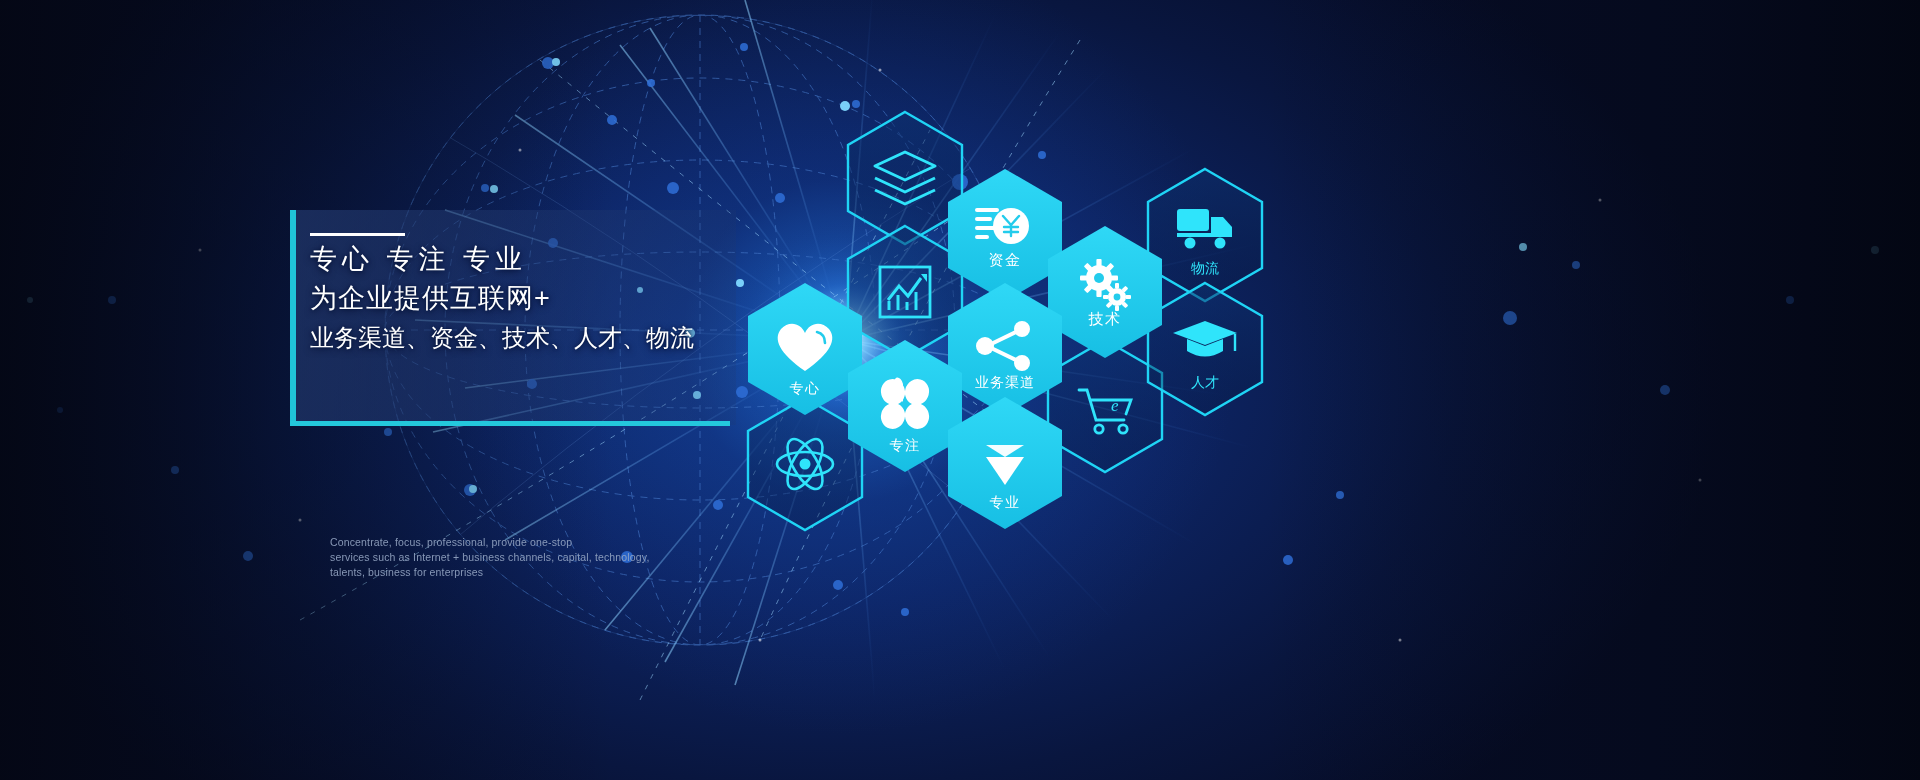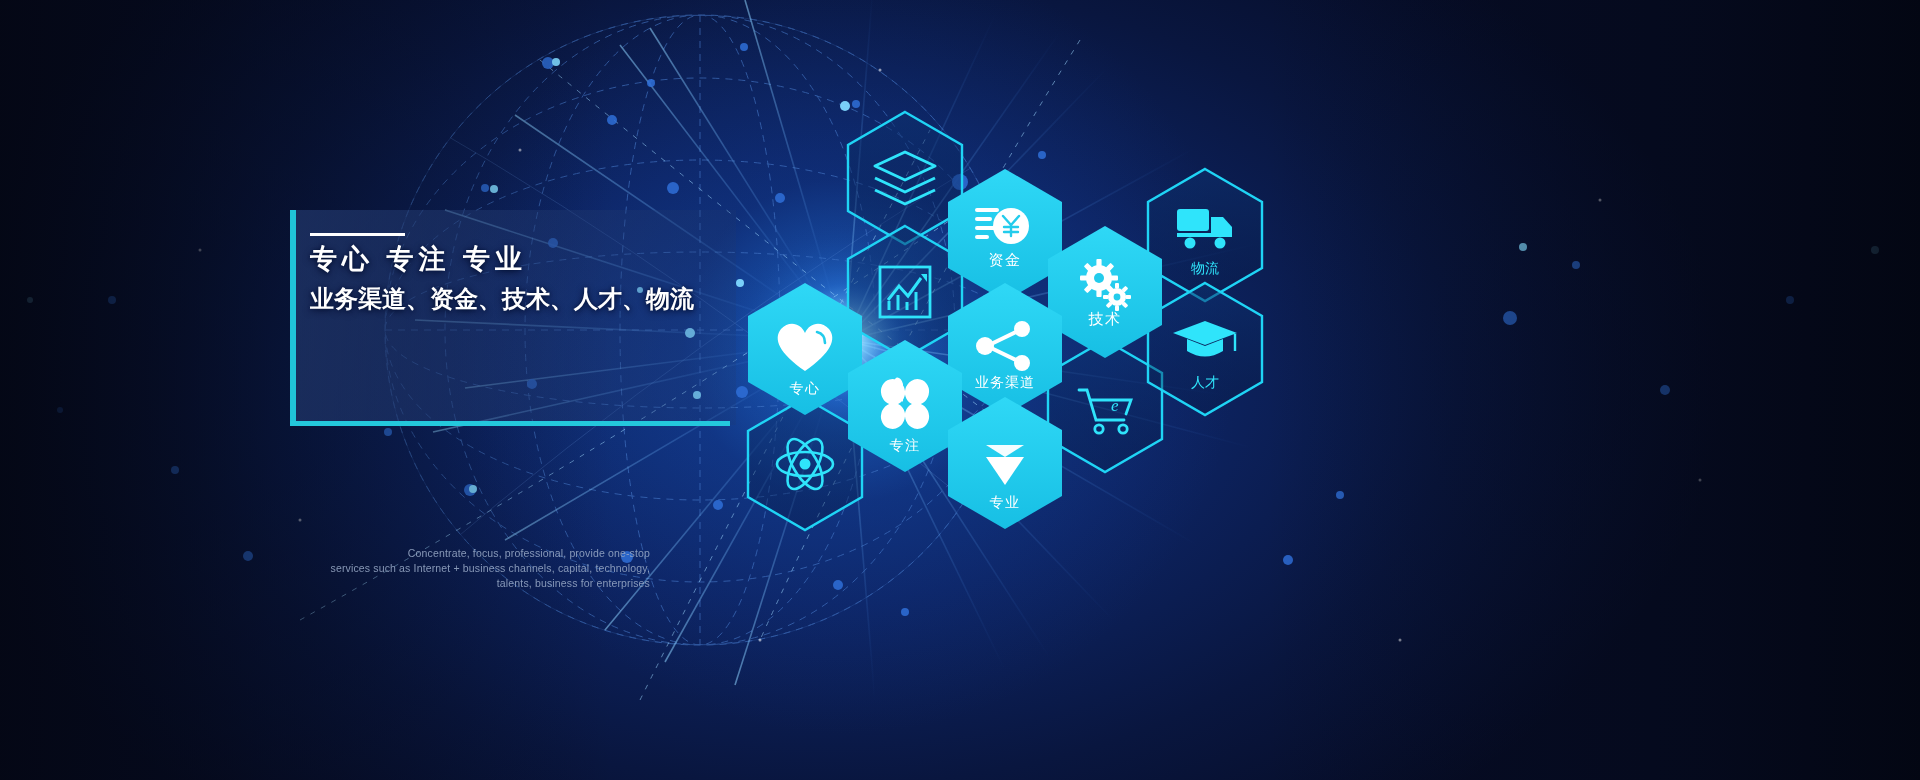--- a/index.html
+++ b/index.html
@@ -22,26 +22,26 @@
   #hexes{z-index:5;}
 
   
   #panel{position:absolute;left:290px;top:210px;width:440px;height:215px;z-index:7;
     background:linear-gradient(100deg,rgba(38,62,118,.60) 0%,rgba(34,58,112,.40) 55%,rgba(30,54,106,.18) 100%);
     border-left:6px solid #20c4d8;}
   #panel-rule{position:absolute;left:310px;top:233px;width:95px;height:3px;background:#ffffff;z-index:8;}
   #panel-underline{position:absolute;left:290px;top:421px;width:440px;height:5px;background:#24c8dc;z-index:8;}
 
   #headline{position:absolute;left:310px;top:240px;width:430px;z-index:9;}
-  .hl{color:#ffffff;font-size:27px;font-weight:bold;line-height:39px;letter-spacing:1px;
+  .hl{color:#ffffff;font-size:27px;font-weight:normal;line-height:39px;letter-spacing:1px;
       white-space:nowrap;text-shadow:0 2px 7px rgba(0,10,40,.92),0 0 3px rgba(0,20,60,.8);}
   .hl.l1{letter-spacing:5px;}
   .hl.l3{font-size:24px;letter-spacing:0px;}
 
-  #subcaption{position:absolute;left:330px;top:546px;width:320px;z-index:9;text-align:right;}
+  #subcaption{position:absolute;left:330px;top:535px;width:320px;z-index:9;text-align:left;}
   .sc{color:#98a9c6;font-size:10.5px;line-height:15px;opacity:.88;letter-spacing:.15px;}
 </style>
 </head>
 <body>
 
 <div id="stage">
 
   <svg class="layer" id="globe" viewBox="0 0 1920 780" preserveAspectRatio="none">
     <defs>
       <clipPath id="globeclip">
@@ -357,20 +357,21 @@
       <text x="0" y="44" text-anchor="middle" fill="#ffffff" font-size="14" font-family="DejaVu Sans, sans-serif" letter-spacing="1.5">专业</text>
     </g>
   </svg>
 
   <div id="panel"></div>
   <div id="panel-rule"></div>
   <div id="panel-underline"></div>
 
   <div id="headline">
     <div class="hl l1">专心  专注  专业</div>
+    <div class="hl l2">为企业提供互联网+</div>
     <div class="hl l3">业务渠道、资金、技术、人才、物流</div>
   </div>
 
   <div id="subcaption">
     <div class="sc">Concentrate, focus, professional, provide one-stop</div>
     <div class="sc">services such as Internet + business channels, capital, technology,</div>
     <div class="sc">talents, business for enterprises</div>
   </div>
 
 </div>

